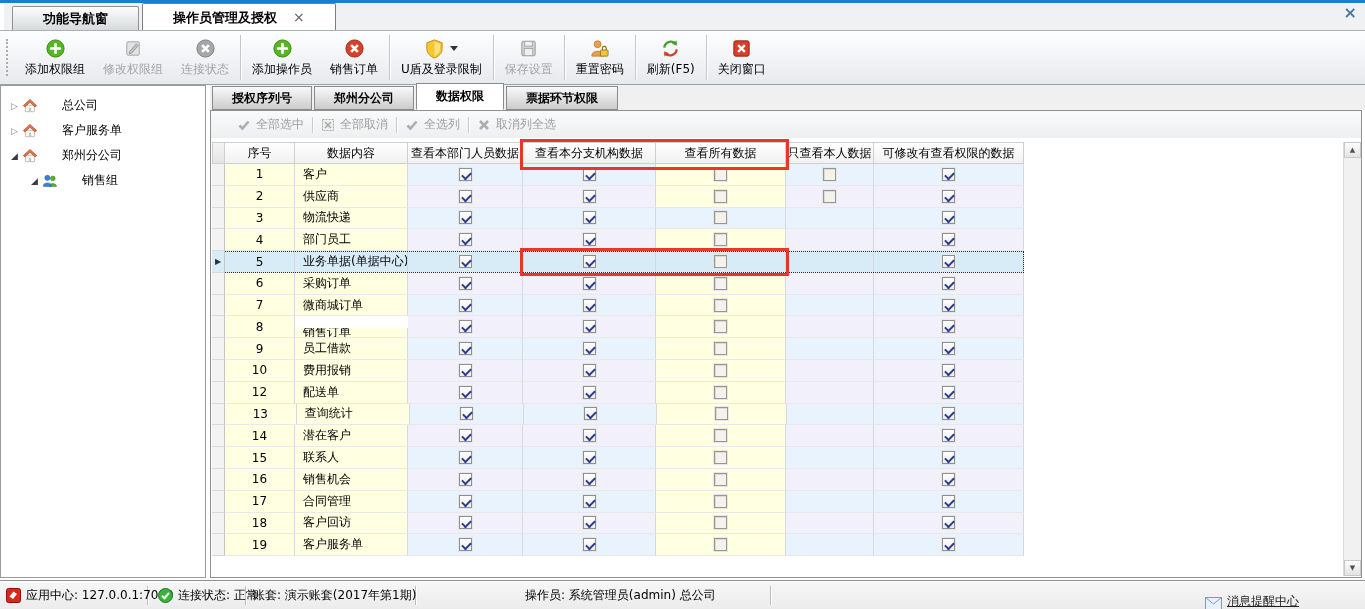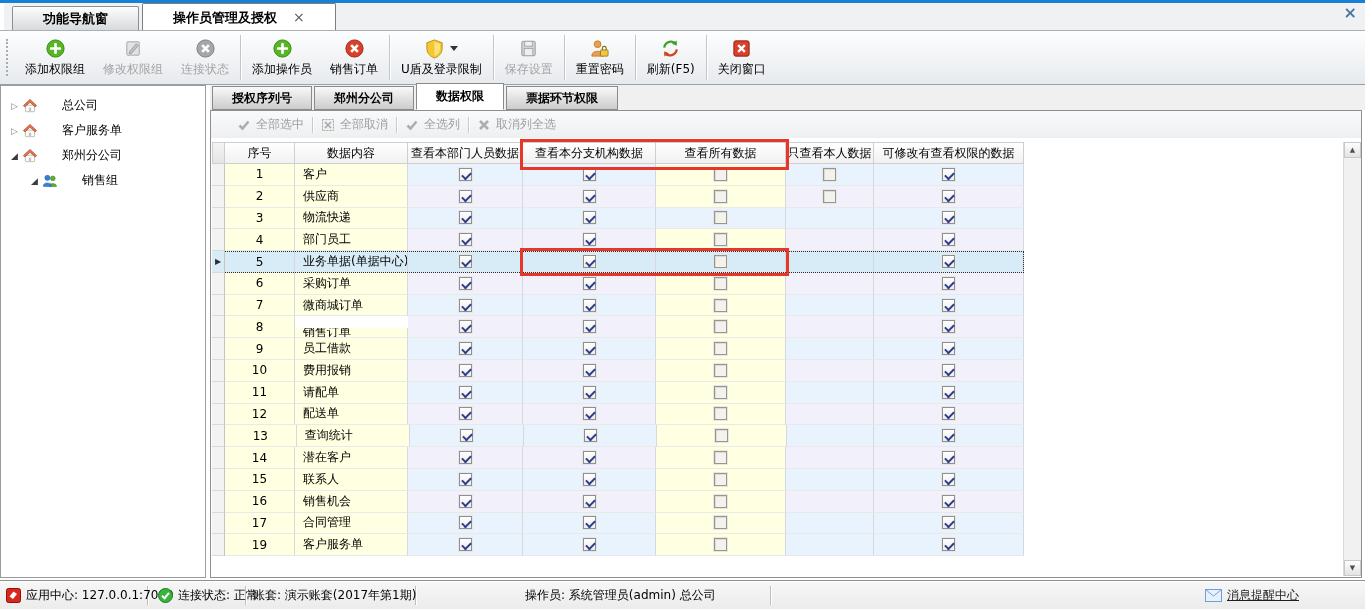--- a/index.html
+++ b/index.html
@@ -95,21 +95,21 @@
     background:linear-gradient(#fdfdfd,#e3e3e3);border:1px solid #c8c8c8;box-sizing:border-box;}
   .sbtn.down{position:absolute;bottom:0;left:0;right:0;}
   .sbtn.up{position:absolute;top:0;left:0;right:0;}
 
   
   .statusbar{position:absolute;top:580px;left:0;right:0;height:29px;
     border-top:1px solid #8f8f8f;box-shadow:inset 0 1px 0 #ffffff;
     background:linear-gradient(#f7f7f7,#ebebeb);}
   .sseg{position:absolute;top:0;height:100%;display:flex;align-items:center;gap:5px;white-space:nowrap;}
   .sdiv{position:absolute;top:5px;bottom:5px;width:1px;background:#bdbdbd;box-shadow:1px 0 0 #fff;}
-  .msg-link{position:absolute;right:66px;top:0;height:100%;display:flex;align-items:center;gap:5px;}
+  .msg-link{position:absolute;right:66px;top:0;height:100%;display:flex;align-items:flex-end;gap:5px;}
   .msg-link .txt{text-decoration:underline;color:#1f1f1f;}
   svg{display:block;}
 </style>
 </head>
 <body>
 
 <div class="topline"></div>
 
 <div class="tabstrip">
 
@@ -541,38 +541,20 @@
               <div class="cell c-yellow" style="width: 130px;">
                 <span class="cb unchecked"></span>
               </div>
               <div class="cell bg-l" style="width: 88px;"></div>
               <div class="cell bg-l" style="width: 150px;">
                 <span class="cb checked"></span>
               </div>
             </div>
             <div class="grow">
               <div class="cell c-marker" style="width: 13px;"></div>
-              <div class="cell c-yellow" style="width: 70px;">11</div>
-              <div class="cell c-yellow c-name" style="width: 113px;">请配单</div>
-              <div class="cell bg-b" style="width: 115px;">
-                <span class="cb checked"></span>
-              </div>
-              <div class="cell bg-b" style="width: 133px;">
-                <span class="cb checked"></span>
-              </div>
-              <div class="cell c-yellow" style="width: 130px;">
-                <span class="cb unchecked"></span>
-              </div>
-              <div class="cell bg-b" style="width: 88px;"></div>
-              <div class="cell bg-b" style="width: 150px;">
-                <span class="cb checked"></span>
-              </div>
-            </div>
-            <div class="grow">
-              <div class="cell c-marker" style="width: 13px;"></div>
               <div class="cell c-yellow" style="width: 70px;">12</div>
               <div class="cell c-yellow c-name" style="width: 113px;">配送单</div>
               <div class="cell bg-l" style="width: 115px;">
                 <span class="cb checked"></span>
               </div>
               <div class="cell bg-l" style="width: 133px;">
                 <span class="cb checked"></span>
               </div>
               <div class="cell c-yellow" style="width: 130px;">
                 <span class="cb unchecked"></span>
@@ -662,20 +644,38 @@
                 <span class="cb checked"></span>
               </div>
               <div class="cell bg-b" style="width: 133px;">
                 <span class="cb checked"></span>
               </div>
               <div class="cell c-yellow" style="width: 130px;">
                 <span class="cb unchecked"></span>
               </div>
               <div class="cell bg-b" style="width: 88px;"></div>
               <div class="cell bg-b" style="width: 150px;">
+                <span class="cb checked"></span>
+              </div>
+            </div>
+            <div class="grow">
+              <div class="cell c-marker" style="width: 13px;"></div>
+              <div class="cell c-yellow" style="width: 70px;">18</div>
+              <div class="cell c-yellow c-name" style="width: 113px;">客户回访</div>
+              <div class="cell bg-l" style="width: 115px;">
+                <span class="cb checked"></span>
+              </div>
+              <div class="cell bg-l" style="width: 133px;">
+                <span class="cb checked"></span>
+              </div>
+              <div class="cell c-yellow" style="width: 130px;">
+                <span class="cb unchecked"></span>
+              </div>
+              <div class="cell bg-l" style="width: 88px;"></div>
+              <div class="cell bg-l" style="width: 150px;">
                 <span class="cb checked"></span>
               </div>
             </div>
             <div class="grow">
               <div class="cell c-marker" style="width: 13px;"></div>
               <div class="cell c-yellow" style="width: 70px;">19</div>
               <div class="cell c-yellow c-name" style="width: 113px;">客户服务单</div>
               <div class="cell bg-b" style="width: 115px;">
                 <span class="cb checked"></span>
               </div>

